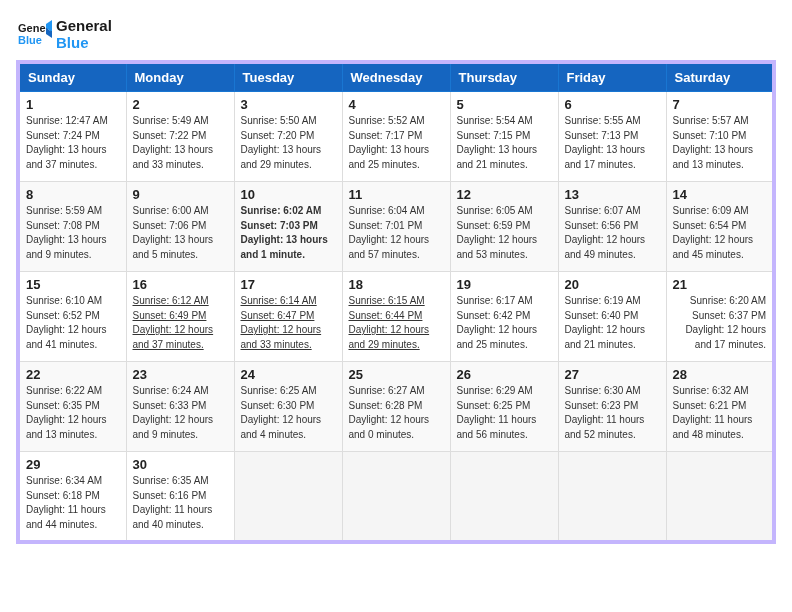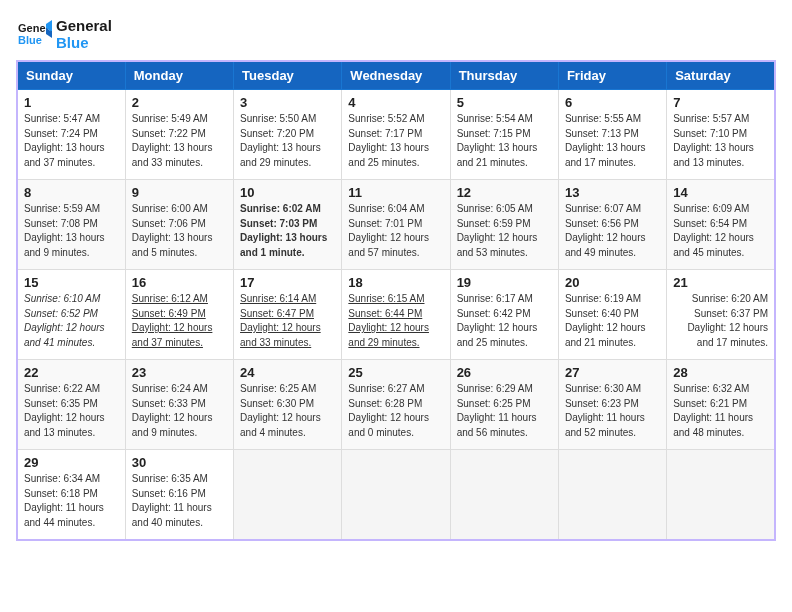--- a/index.html
+++ b/index.html
@@ -33,21 +33,21 @@
       font-weight: bold;
       color: #1a1a1a;
     }
     .location-title {
       font-size: 16px;
       color: #333;
     }
     .calendar {
       width: 100%;
       border-collapse: collapse;
-      border: 2px solid #c4b5fd;
+      border: 4px solid #c4b5fd;
     }
     .calendar th {
       background: #1565C0;
       color: #fff;
       font-size: 13px;
       font-weight: bold;
       padding: 6px 8px;
       text-align: left;
       border: 1px solid #1976D2;
     }
@@ -110,21 +110,21 @@
         <th>Wednesday</th>
         <th>Thursday</th>
         <th>Friday</th>
         <th>Saturday</th>
       </tr>
   </thead>
   <tbody id="calendar-body">
   <tr class="week-row">
         <td>
           <span class="day-number">1</span>
-          <div class="day-info" style="white-space: pre-line;">Sunrise: 5:47 AM
+          <div class="day-info" style="white-space: pre-line;">Sunrise: 12:47 AM
 Sunset: 7:24 PM
 Daylight: 13 hours
 and 37 minutes.</div>
         </td>
         <td>
           <span class="day-number">2</span>
           <div class="day-info" style="white-space: pre-line;">Sunrise: 5:49 AM
 Sunset: 7:22 PM
 Daylight: 13 hours
 and 33 minutes.</div>
@@ -212,21 +212,21 @@
           <span class="day-number">14</span>
           <div class="day-info" style="white-space: pre-line;">Sunrise: 6:09 AM
 Sunset: 6:54 PM
 Daylight: 12 hours
 and 45 minutes.</div>
         </td>
       </tr>
       <tr class="week-row">
         <td>
           <span class="day-number">15</span>
-          <div class="day-info" style="white-space: pre-line; font-style: italic;">Sunrise: 6:10 AM
+          <div class="day-info" style="white-space: pre-line;">Sunrise: 6:10 AM
 Sunset: 6:52 PM
 Daylight: 12 hours
 and 41 minutes.</div>
         </td>
         <td>
           <span class="day-number">16</span>
           <div class="day-info" style="white-space: pre-line; text-decoration: underline;">Sunrise: 6:12 AM
 Sunset: 6:49 PM
 Daylight: 12 hours
 and 37 minutes.</div>

